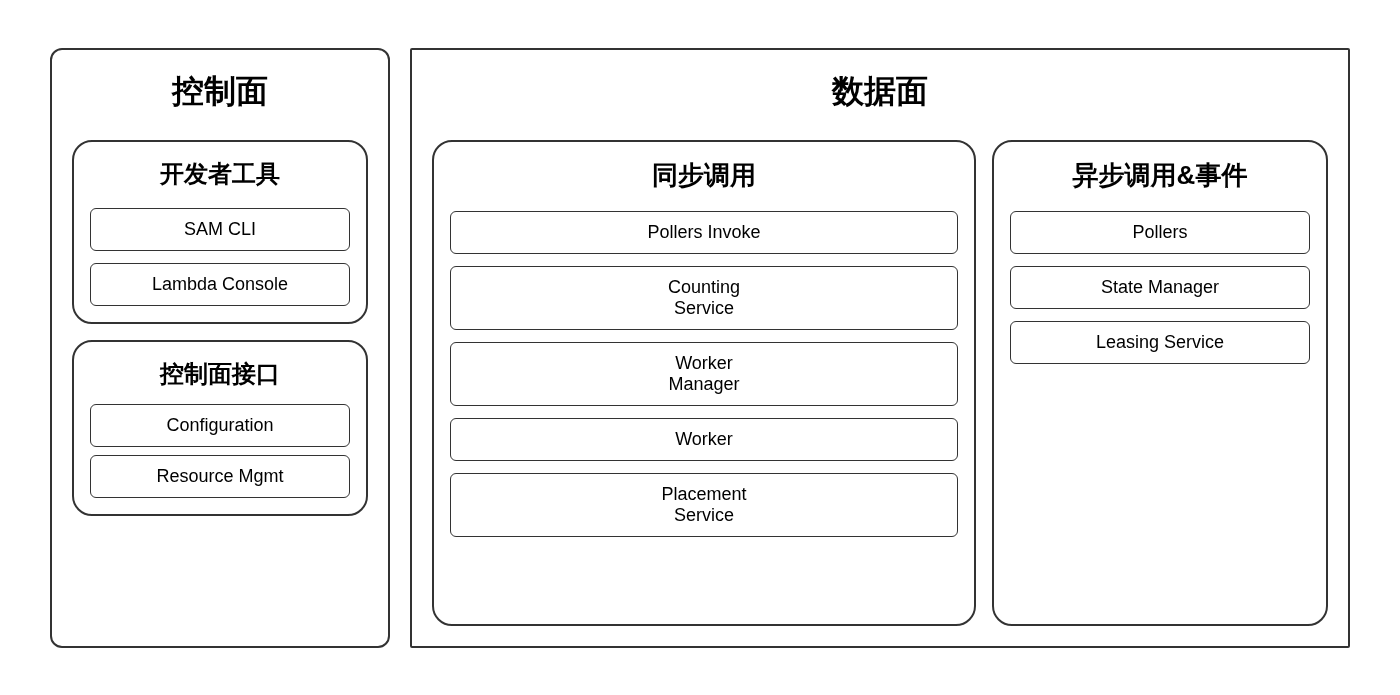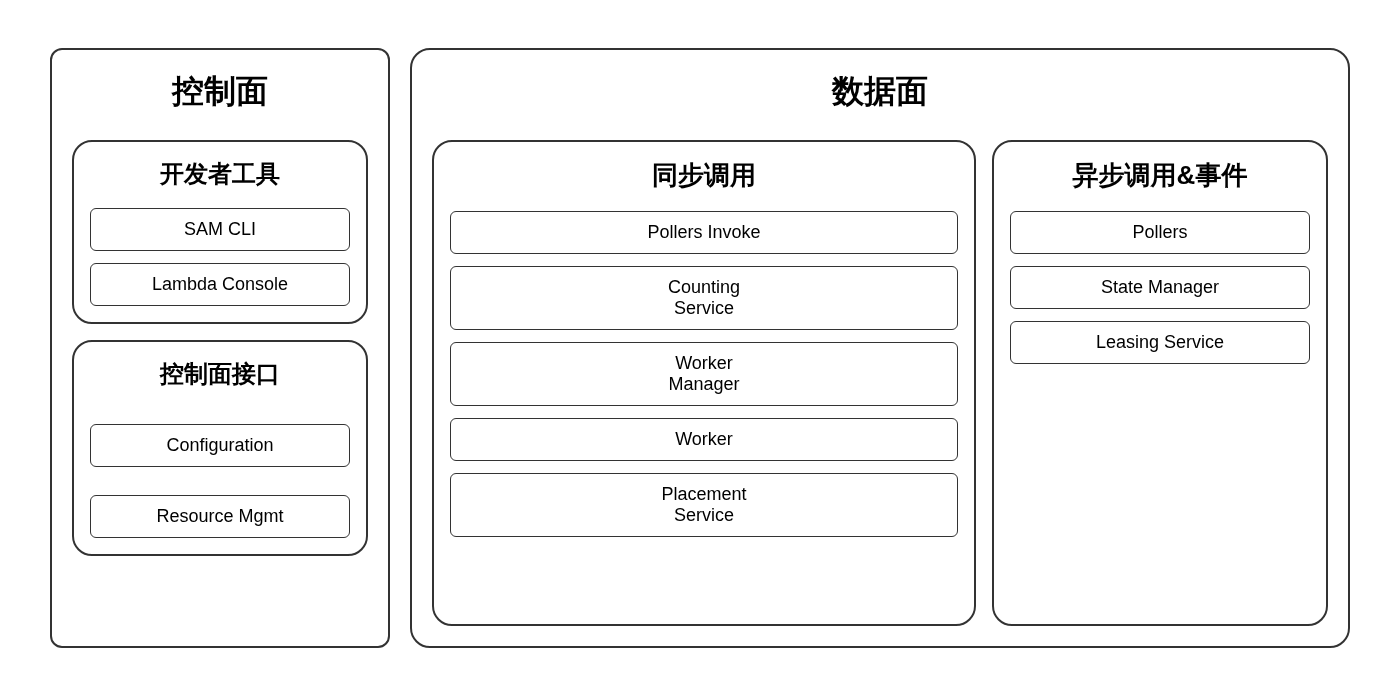--- a/index.html
+++ b/index.html
@@ -42,21 +42,21 @@
     .control-plane-title {
       text-align: center;
       font-size: 32px;
       font-weight: bold;
       margin-bottom: 10px;
     }
 
     
     .data-plane {
       border: 2px solid #333;
-      border-radius: 20px;
+      border-radius: 2px;
       padding: 20px;
       flex: 1;
       display: flex;
       flex-direction: column;
       gap: 16px;
     }
 
     .data-plane-title {
       text-align: center;
       font-size: 32px;
@@ -115,21 +115,21 @@
       margin-bottom: 6px;
     }
 
     
     .control-interface {
       border: 2px solid #333;
       border-radius: 20px;
       padding: 16px;
       display: flex;
       flex-direction: column;
-      gap: 28px;
+      gap: 8px;
     }
 
     .control-interface-title {
       text-align: center;
       font-size: 24px;
       font-weight: bold;
       margin-bottom: 6px;
     }
 
     

